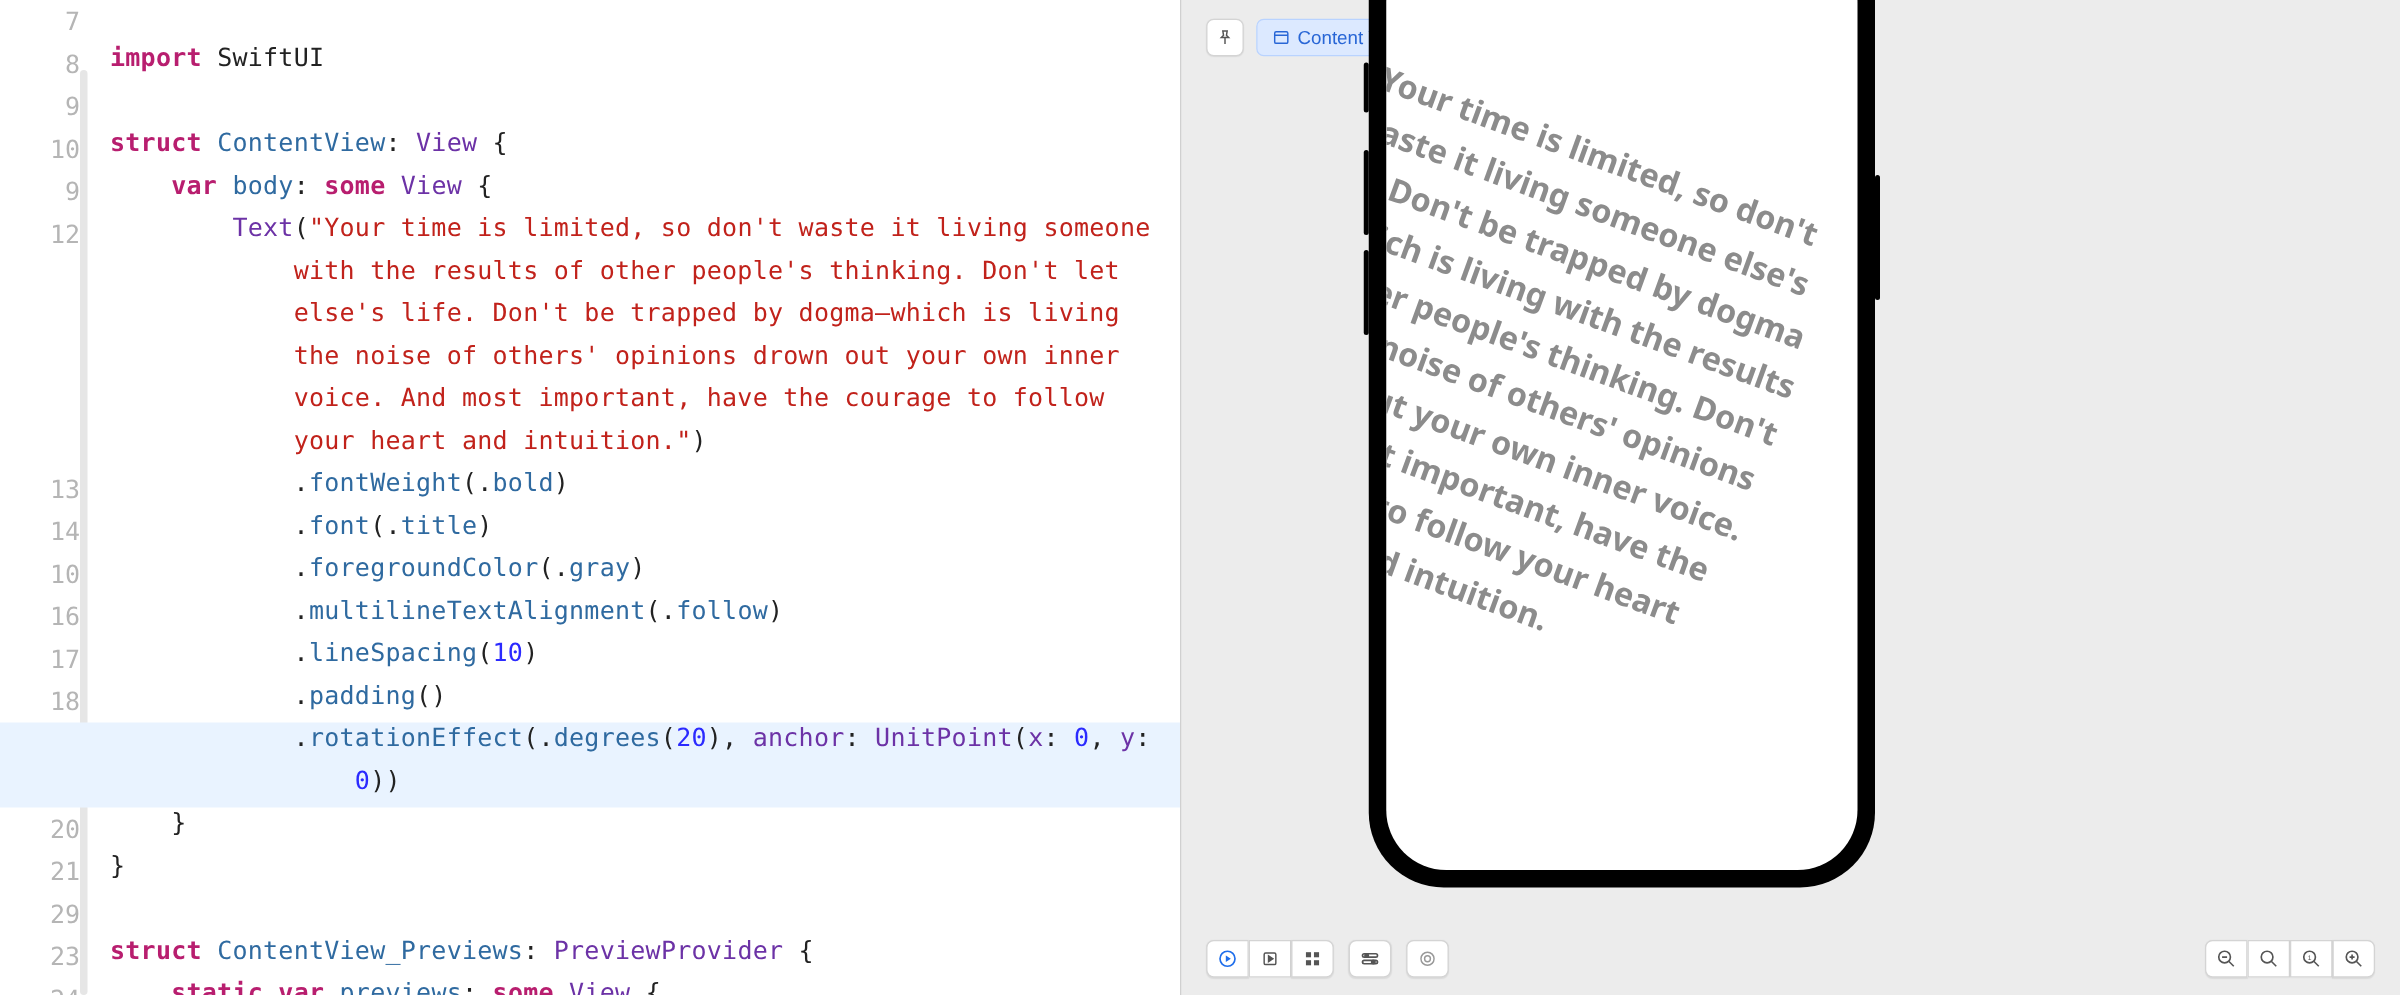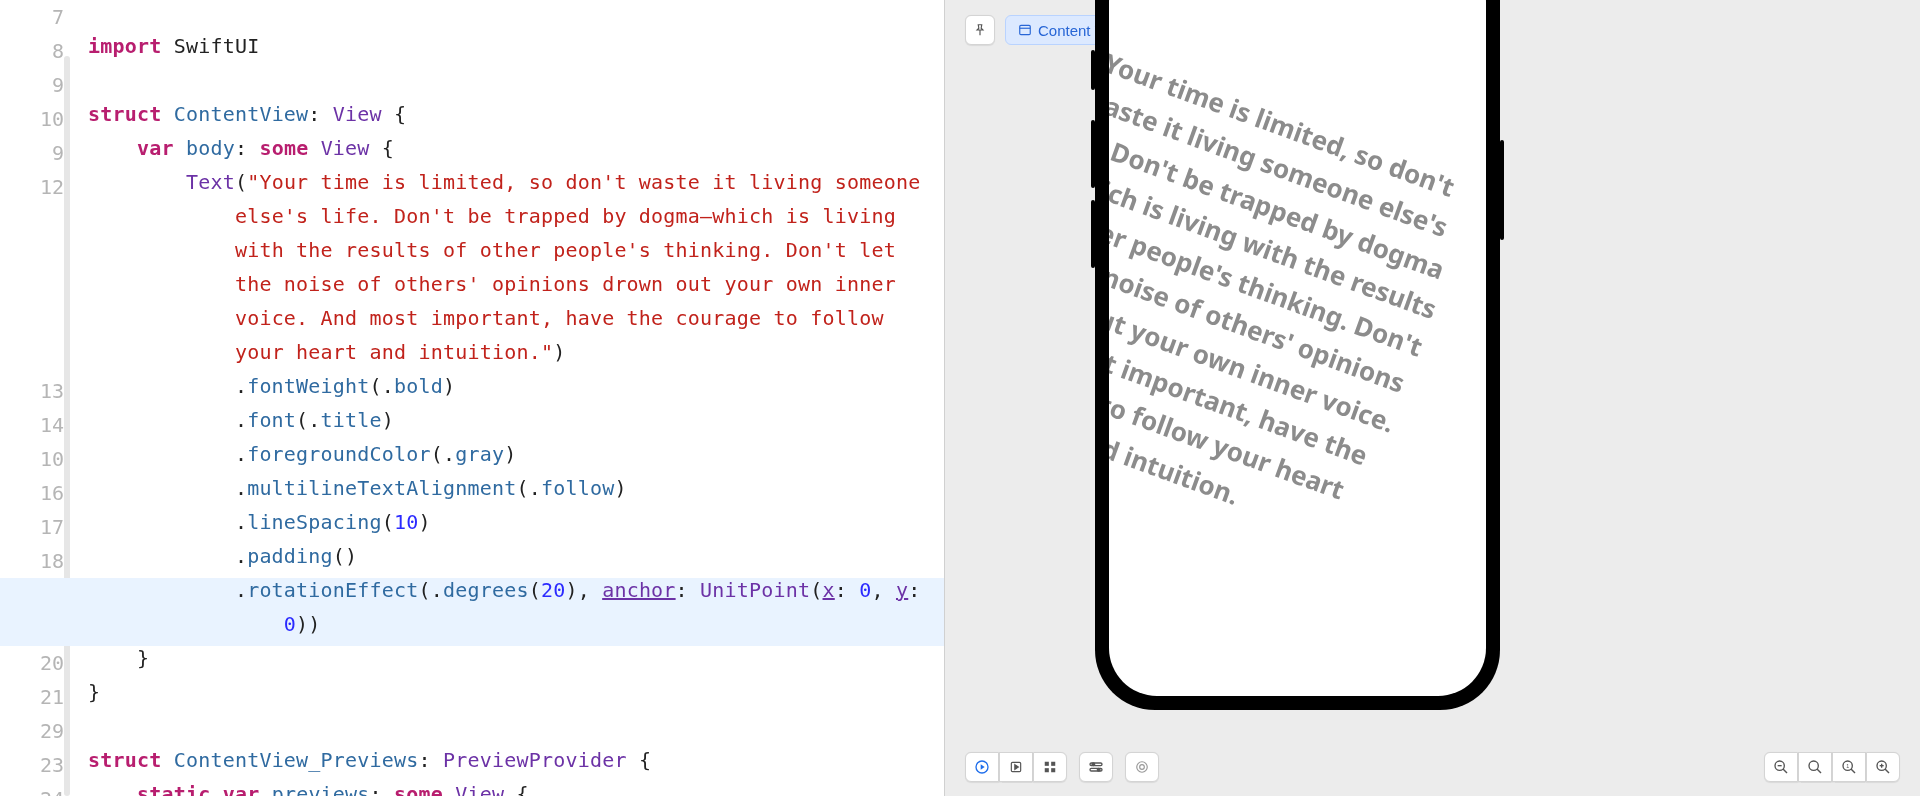--- a/index.html
+++ b/index.html
@@ -16,21 +16,21 @@
   .code .row { height: 34px; display:flex; align-items:flex-start; white-space: pre; }
   .code .row.highlight { background: #e9f3ff; margin-left: -88px; padding-left: 88px; width: calc(100% + 88px); }
   .fold-strip { position:absolute; left:64px; top:56px; width:6px; height:740px; background:#e6e6e6; border-radius:3px; }
 
   
   .kw { color: #b81e6f; font-weight: 600; }
   .type { color: #6c32a6; }
   .member { color: #2f6aa0; }
   .str  { color: #c1221b; }
   .num  { color: #2b2aff; }
-  .param{ color: #6c32a6; text-decoration: underline; }
+  .param{ color: #6c32a6; }
   .def  { color: #2f6aa0; }
   .plain{ color: #222; }
 
   
   .btn { background:#fff; border:1px solid #d4d4d4; border-radius:6px; height:30px; display:inline-flex; align-items:center; justify-content:center; font-size:14px; color:#444; box-shadow:0 0.5px 1px rgba(0,0,0,0.08); }
   .pin-btn { position:absolute; left:20px; top:15px; width:30px; }
   .content-view-chip { position:absolute; left:60px; top:15px; height:30px; padding:0 12px; background:#dce9ff; border:1px solid #b9d3ff; border-radius:6px; display:flex; align-items:center; gap:6px; color:#2866d6; font-size:15px; }
   .cv-icon { width:14px; height:14px; }
 
   
@@ -86,22 +86,22 @@
         <div class="ln">23</div>
         <div class="ln">24</div>
       </div>
     <div class="code" id="code">
         <div class="row"></div>
         <div class="row"><span class="kw">import</span><span class="plain"> </span><span class="plain">SwiftUI</span></div>
         <div class="row"></div>
         <div class="row"><span class="kw">struct</span><span class="plain"> </span><span class="def">ContentView</span><span class="plain">: </span><span class="type">View</span><span class="plain"> {</span></div>
         <div class="row"><span class="plain">    </span><span class="kw">var</span><span class="plain"> </span><span class="member">body</span><span class="plain">: </span><span class="kw">some</span><span class="plain"> </span><span class="type">View</span><span class="plain"> {</span></div>
         <div class="row"><span class="plain">        </span><span class="type">Text</span><span class="plain">(</span><span class="str">"Your time is limited, so don't waste it living someone</span></div>
+        <div class="row"><span class="plain">            </span><span class="str">with the results of other people's thinking. Don't let</span></div>
         <div class="row"><span class="plain">            </span><span class="str">else's life. Don't be trapped by dogma—which is living</span></div>
-        <div class="row"><span class="plain">            </span><span class="str">with the results of other people's thinking. Don't let</span></div>
         <div class="row"><span class="plain">            </span><span class="str">the noise of others' opinions drown out your own inner</span></div>
         <div class="row"><span class="plain">            </span><span class="str">voice. And most important, have the courage to follow</span></div>
         <div class="row"><span class="plain">            </span><span class="str">your heart and intuition."</span><span class="plain">)</span></div>
         <div class="row"><span class="plain">            .</span><span class="member">fontWeight</span><span class="plain">(.</span><span class="member">bold</span><span class="plain">)</span></div>
         <div class="row"><span class="plain">            .</span><span class="member">font</span><span class="plain">(.</span><span class="member">title</span><span class="plain">)</span></div>
         <div class="row"><span class="plain">            .</span><span class="member">foregroundColor</span><span class="plain">(.</span><span class="member">gray</span><span class="plain">)</span></div>
         <div class="row"><span class="plain">            .</span><span class="member">multilineTextAlignment</span><span class="plain">(.</span><span class="member">follow</span><span class="plain">)</span></div>
         <div class="row"><span class="plain">            .</span><span class="member">lineSpacing</span><span class="plain">(</span><span class="num">10</span><span class="plain">)</span></div>
         <div class="row"><span class="plain">            .</span><span class="member">padding</span><span class="plain">()</span></div>
         <div class="row highlight"><span class="plain">            .</span><span class="member">rotationEffect</span><span class="plain">(.</span><span class="member">degrees</span><span class="plain">(</span><span class="num">20</span><span class="plain">), </span><span class="param">anchor</span><span class="plain">: </span><span class="type">UnitPoint</span><span class="plain">(</span><span class="param">x</span><span class="plain">: </span><span class="num">0</span><span class="plain">, </span><span class="param">y</span><span class="plain">:</span></div>

